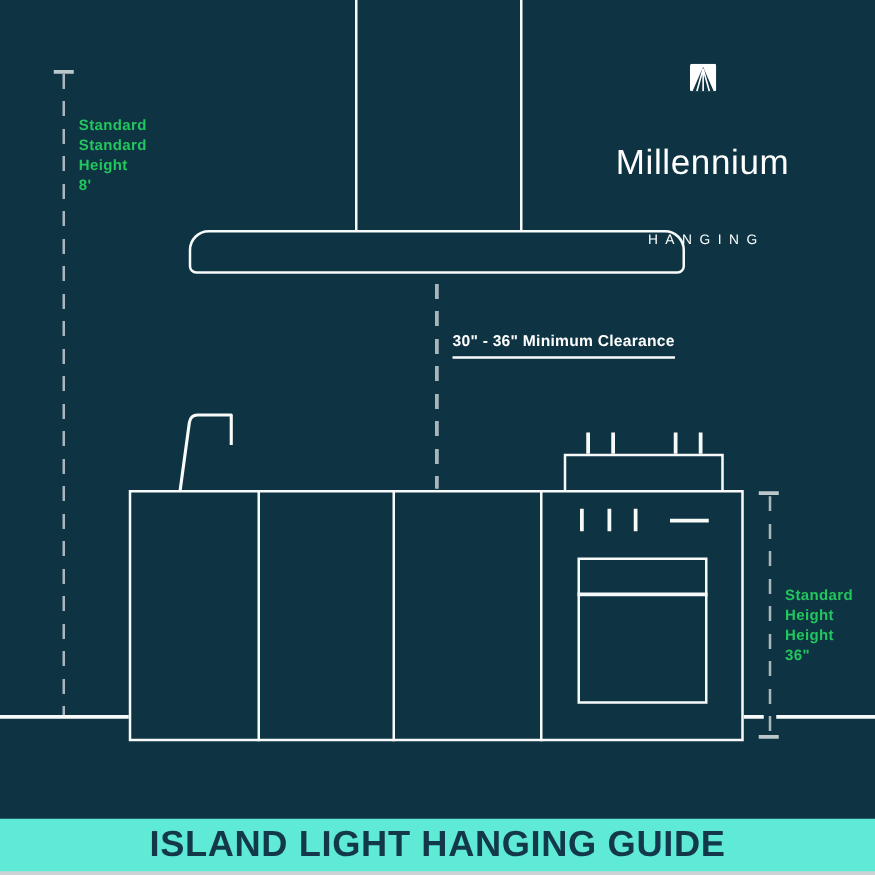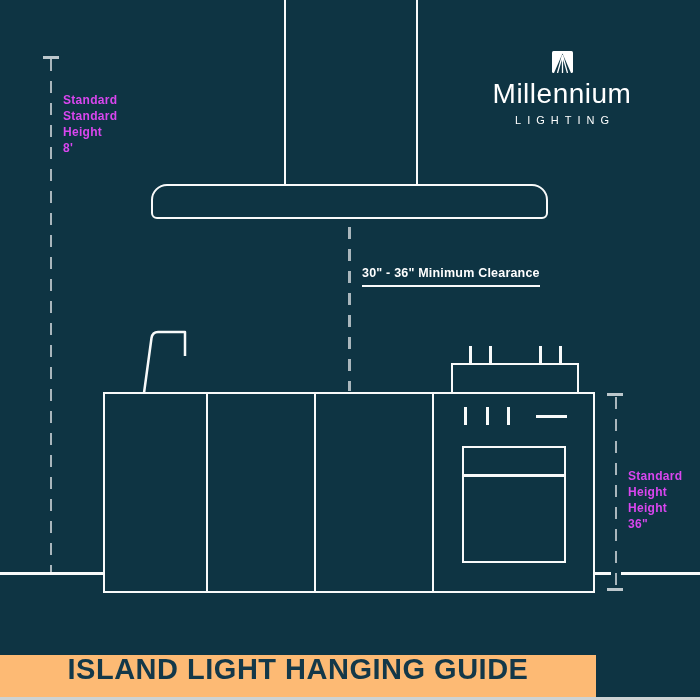--- a/index.html
+++ b/index.html
@@ -22,21 +22,21 @@
 
   
   .dashline{
     position:absolute;width:2.5px;
     background-image:repeating-linear-gradient(to bottom,#a9b6bc 0 12px,transparent 12px 22px);
   }
   .dimcap{position:absolute;height:2.5px;width:16px;background:#bcc7cc;}
 
   
   .dimlabel{
-    position:absolute;color:#d946ef;font-weight:bold;
+    position:absolute;color:#22c55e;font-weight:bold;
     font-size:12px;line-height:16px;letter-spacing:.3px;
   }
   .dimlabel span{display:block;}
   .clearance{
     position:absolute;left:362px;top:266px;color:#ffffff;font-weight:bold;
     font-size:12.5px;letter-spacing:.2px;padding-bottom:5px;
     border-bottom:2px solid #f8fafa;
   }
 
   
@@ -51,29 +51,29 @@
   }
   .tick{position:absolute;width:2.5px;background:#f8fafa;}
   .oven{
     position:absolute;left:462px;top:446px;width:104px;height:117px;
     border:2.5px solid #f8fafa;box-sizing:border-box;
   }
 
   
   .logo{
     position:absolute;left:461px;top:51px;width:202px;
-    display:flex;flex-direction:column;align-items:center;color:#ffffff;
+    display:flex;flex-direction:column;align-items:center;color:#ffffff;gap:36px;
   }
   .logo .name{font-size:28px;font-weight:400;letter-spacing:.5px;margin-top:5px;}
   .logo .tag{font-size:11px;font-weight:400;letter-spacing:6px;margin-top:4px;padding-left:6px;}
 
   
   .footer{
-    position:absolute;left:0;top:655px;width:596px;height:45px;background:#fdba74;
-    display:flex;justify-content:center;
+    position:absolute;left:0;top:655px;width:700px;height:45px;background:#5eead4;
+    display:flex;align-items:center;justify-content:center;
   }
   .footer .title{
     color:#133849;font-size:29px;font-weight:bold;letter-spacing:.5px;
     margin-top:-2px;
   }
   .footer-edge{position:absolute;left:0;top:697px;width:700px;height:3px;background:#cdd3d4;}
 </style>
 </head>
 <body>
 
@@ -83,21 +83,21 @@
   <div class="rod" style="left:415.5px;"></div>
   <div class="shade"></div>
 
   <div class="logo">
     <svg width="21" height="22" viewBox="0 0 21 22">
       <rect x="0" y="0" width="21" height="22" rx="1.5" fill="#ffffff"></rect>
       <path d="M10.5 2.5 L19 22 L2 22 Z" fill="#0e3443"></path>
       <path d="M10.5 4 L10.5 22 M10.5 4 L5.5 22 M10.5 4 L15.5 22" stroke="#ffffff" stroke-width="1.3" fill="none"></path>
     </svg>
     <div class="name">Millennium</div>
-    <div class="tag">LIGHTING</div>
+    <div class="tag">HANGING</div>
   </div>
 
   <div class="dimcap" style="left:43px;top:56px;"></div>
   <div class="dashline" style="left:49.5px;top:59px;height:514px;"></div>
   <div class="dimlabel" style="left:63px;top:92px;">
     <span>Standard</span>
     <span>Standard</span>
     <span>Height</span>
     <span>8'</span>
   </div>

